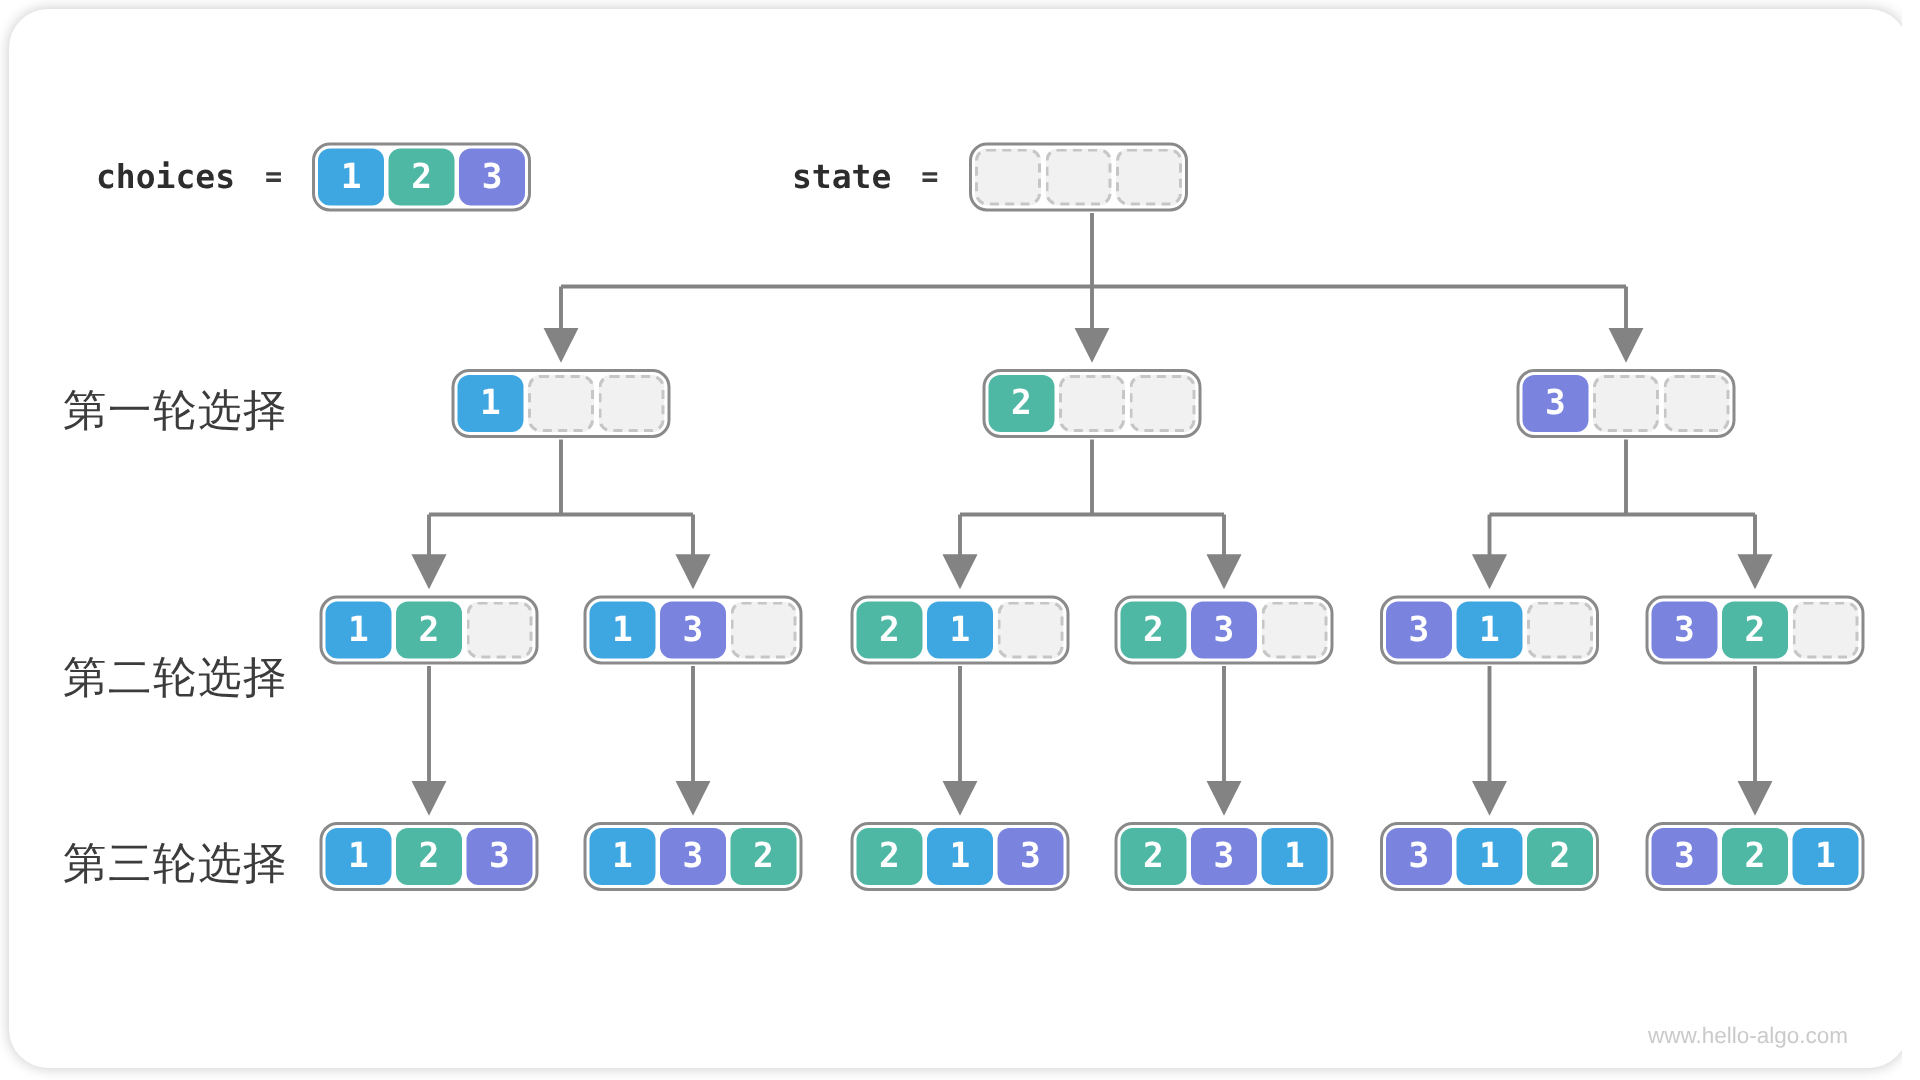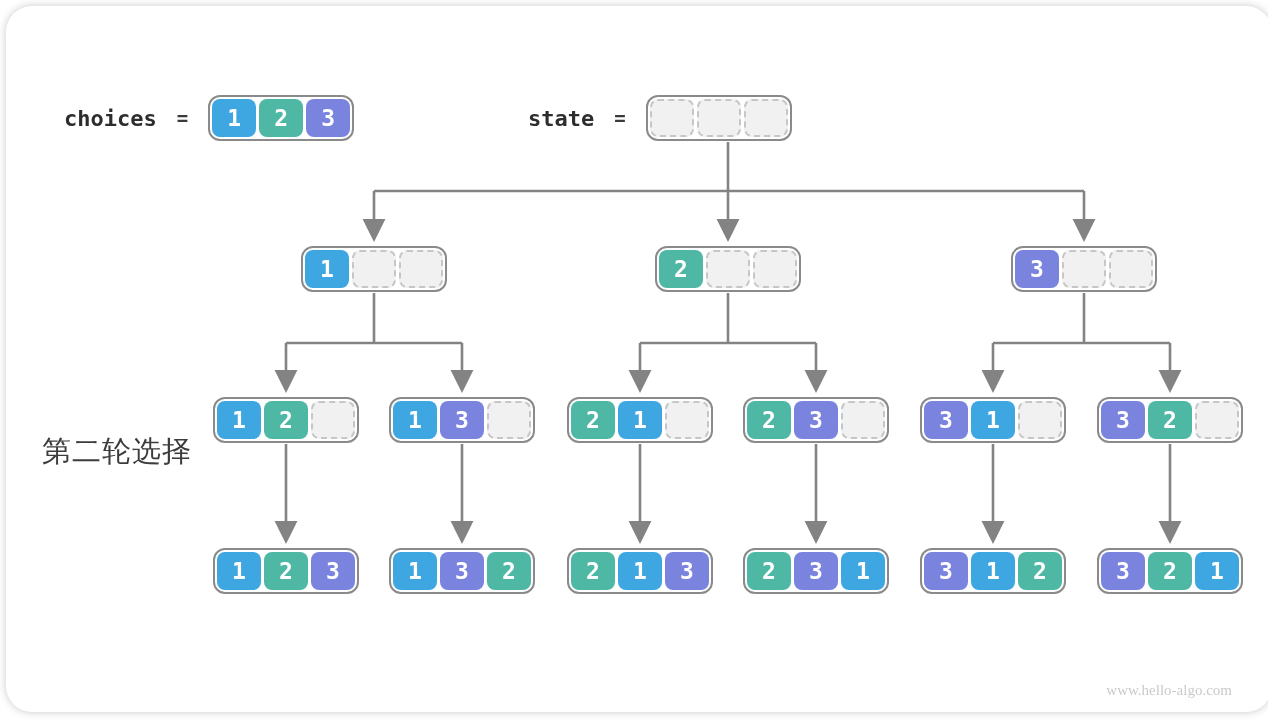--- a/index.html
+++ b/index.html
@@ -11,21 +11,21 @@
   .hgroup{position:absolute;height:46px;display:flex;align-items:center;gap:20px;}
   .code-label{font-family:"DejaVu Sans Mono", monospace;font-weight:bold;font-size:22px;color:#2d2d2d;}
   .eq{font-family:"DejaVu Sans Mono", monospace;font-weight:bold;font-size:19px;color:#3a3a3a;}
   .abox{display:flex;gap:3px;padding:2px;width:146px;height:46px;border:2px solid #8a8a8a;
         border-radius:12px;background:#fff;box-sizing:border-box;align-items:center;justify-content:center;}
   .abox.node{position:absolute;}
   .cell{width:44px;height:38px;border-radius:8px;display:flex;align-items:center;justify-content:center;
         font-family:"DejaVu Sans Mono", monospace;font-weight:bold;font-size:23px;color:#fff;box-sizing:border-box;}
   .cell.empty{background:#f1f1f2;border:2px dashed #c6c6c6;}
   .row-label{position:absolute;left:36px;width:190px;font-size:29px;letter-spacing:1px;color:#3c3c3c;}
-  .watermark{position:absolute;right:40px;top:676px;font-family:Liberation Serif, serif;
+  .watermark{position:absolute;right:40px;top:676px;font-family:Liberation Sans, sans-serif;
              font-size:15px;color:#cacaca;text-align:right;}
 </style>
 </head>
 <body>
 
 <div class="stage">
   <div class="card">
 
     <svg class="connectors" width="1280" height="720" viewBox="0 0 1280 720">
       <defs>
@@ -76,21 +76,23 @@
     <div class="hgroup" style="left:522px;top:89px;">
       <span class="code-label">state</span>
       <span class="eq">=</span>
       <div class="abox" id="state-box">
           <div class="cell empty"></div>
           <div class="cell empty"></div>
           <div class="cell empty"></div>
         </div>
     </div>
 
+    <div class="row-label" style="top:248px;">第一轮选择</div>
     <div class="row-label" style="top:399px;margin-top:27px;">第二轮选择</div>
+    <div class="row-label" style="top:550px;">第三轮选择</div>
 
     <div id="nodes-layer">
         <div class="abox node" style="left: 295px; top: 240px;">
           <div class="cell" style="background: rgb(62, 166, 224);">1</div>
           <div class="cell empty"></div>
           <div class="cell empty"></div>
         </div>
         <div class="abox node" style="left: 649px; top: 240px;">
           <div class="cell" style="background: rgb(79, 184, 165);">2</div>
           <div class="cell empty"></div>

